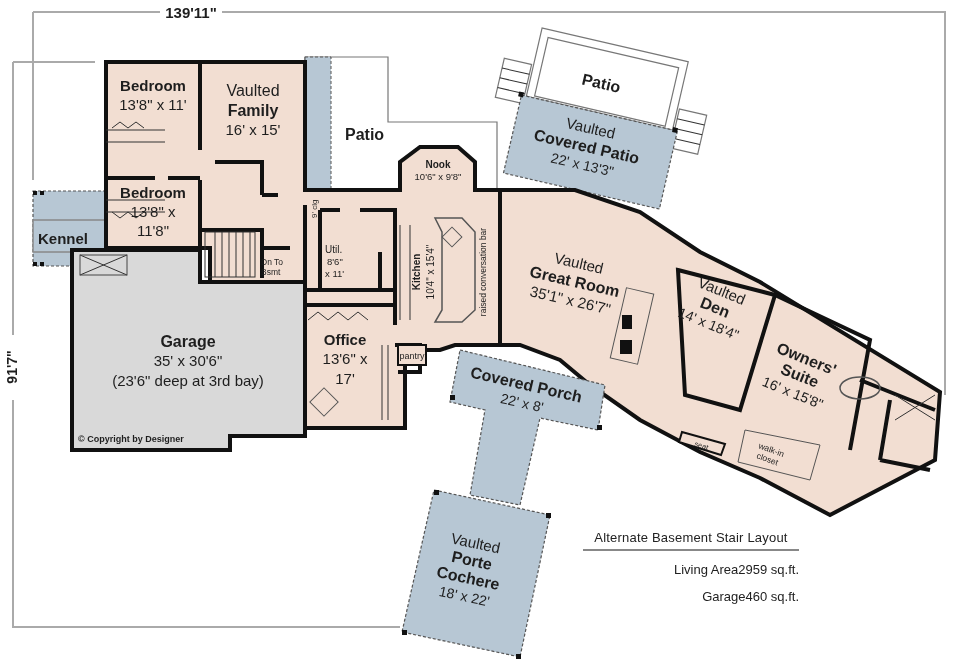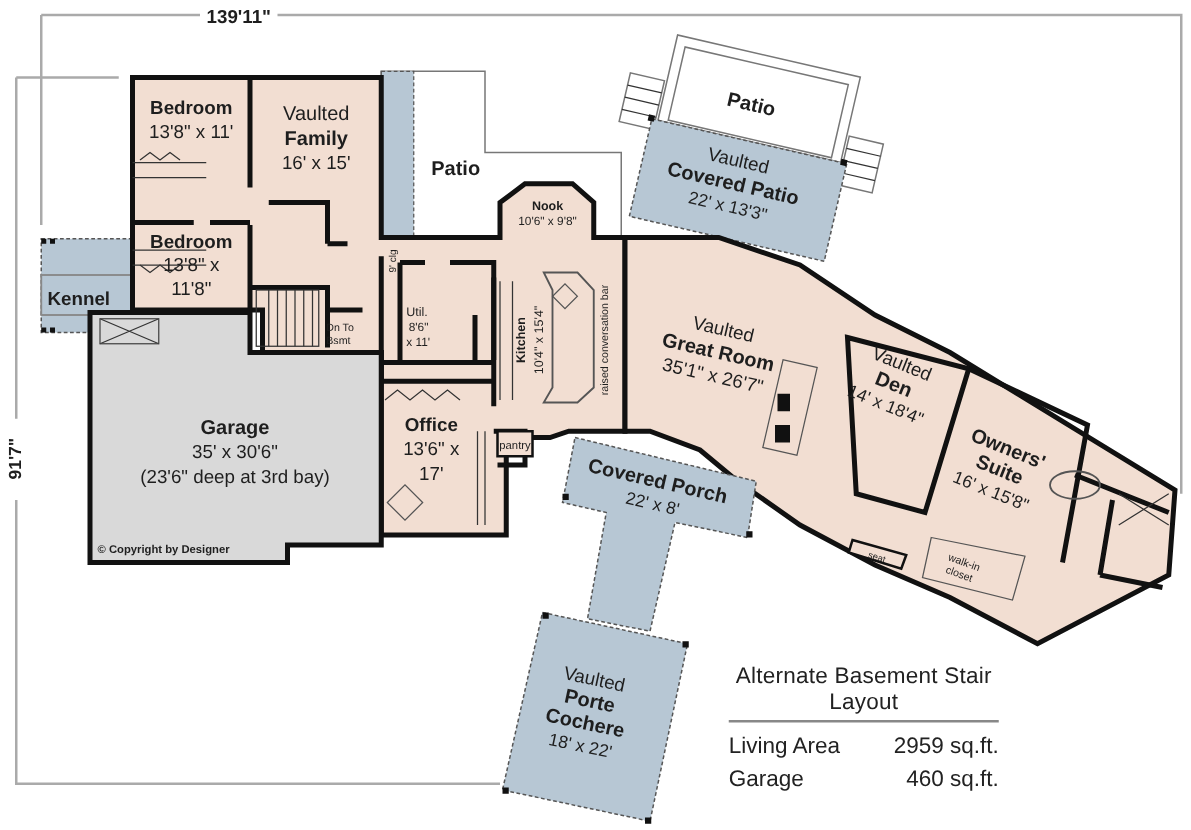--- a/index.html
+++ b/index.html
@@ -8,23 +8,23 @@
   .lbl { font-family: "Liberation Sans", sans-serif; fill: #1e1e1e; }
   .b { font-weight: bold; }
   .room { fill: #f2ded2; stroke: #111; stroke-width: 4; }
   .blue { fill: #b7c7d4; stroke: #555; stroke-width: 1.2; stroke-dasharray: 3 2; }
   .garage { fill: #d9d9d9; stroke: #111; stroke-width: 4; }
   .patio { fill: #ffffff; stroke: #777; stroke-width: 1.2; }
   .dim { stroke: #aaa; stroke-width: 2; fill: none; }
   .thin { stroke: #333; stroke-width: 1; fill: none; }
   .wall { stroke: #111; stroke-width: 4; fill: none; }
   .post { fill: #111; }
-  .stats { position: absolute; left: 583px; top: 530px; width: 216px; font-family: "Liberation Sans", sans-serif; font-size: 18px; color: #222; }
+  .stats { position: absolute; left: 583px; top: 530px; width: 216px; font-family: "Liberation Sans", sans-serif; font-size: 13px; color: #222; }
   .stats .title { text-align: center; border-bottom: 2px solid #888; padding-bottom: 4px; margin-bottom: 5px; letter-spacing: 0.2px; }
-  .stats .row { display: flex; justify-content: space-between; line-height: 27px; }
+  .stats .row { display: flex; justify-content: flex-end; line-height: 27px; }
 </style>
 </head>
 <body>
 
 <svg id="plan" viewBox="0 0 953 664" xmlns="http://www.w3.org/2000/svg">
 
   <g>
     <path class="dim" d="M33 12 L160 12"></path>
     <path class="dim" d="M222 12 L945 12 L945 395"></path>
     <path class="dim" d="M33 12 L33 180"></path>

